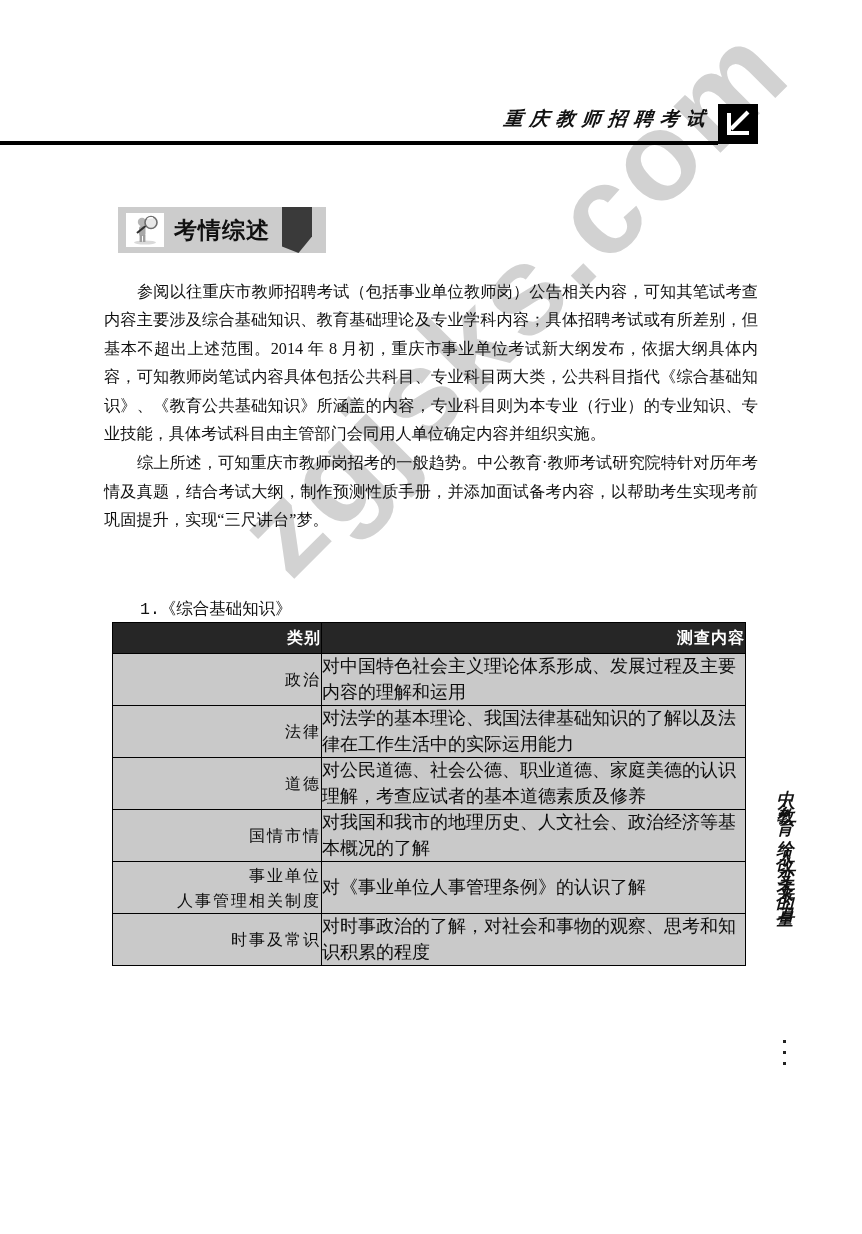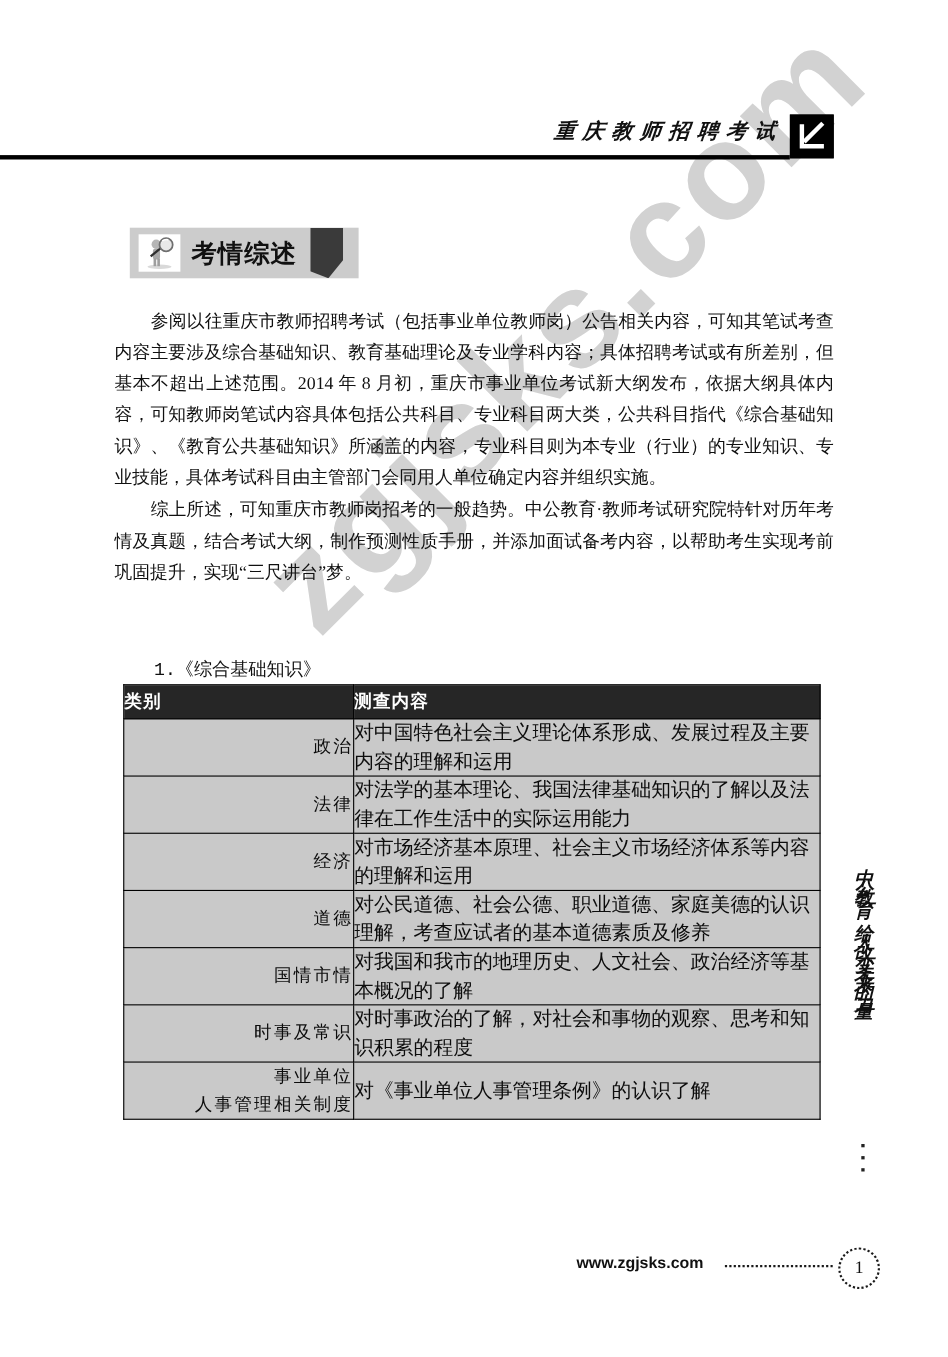--- a/index.html
+++ b/index.html
@@ -209,21 +209,21 @@
     border: 1.6px solid #000;
     padding: 0;
   }
   #outline-table thead th {
     background: #262626;
     color: #ffffff;
     font-family: "Liberation Sans", "DejaVu Sans", sans-serif;
     font-size: 16px;
     font-weight: 700;
     height: 30px;
-    text-align: left;
+    text-align: right;
     letter-spacing: 1px;
   }
   #outline-table tbody td {
     background: #c9c9c9;
     font-family: "Liberation Serif", "DejaVu Serif", serif;
     color: #0c0c0c;
   }
   td.cat {
     width: 208px;
     text-align: right;
@@ -381,55 +381,46 @@
     <tbody>
       <tr class="h2">
         <td class="cat">政治</td>
         <td class="desc">对中国特色社会主义理论体系形成、发展过程及主要内容的理解和运用</td>
       </tr>
       <tr class="h2">
         <td class="cat">法律</td>
         <td class="desc">对法学的基本理论、我国法律基础知识的了解以及法律在工作生活中的实际运用能力</td>
       </tr>
       <tr class="h2">
-        <td class="cat">经济</td>
-        <td class="desc">对市场经济基本原理、社会主义市场经济体系等内容的理解和运用</td>
-      </tr>
-      <tr class="h2">
         <td class="cat">道德</td>
         <td class="desc">对公民道德、社会公德、职业道德、家庭美德的认识理解，考查应试者的基本道德素质及修养</td>
       </tr>
       <tr class="h2">
         <td class="cat">国情市情</td>
         <td class="desc">对我国和我市的地理历史、人文社会、政治经济等基本概况的了解</td>
-      </tr>
-      <tr class="h2">
-        <td class="cat">时事及常识</td>
-        <td class="desc">对时事政治的了解，对社会和事物的观察、思考和知识积累的程度</td>
       </tr>
       <tr class="h2">
         <td class="cat">
             <div>事业单位</div>
             <div>人事管理相关制度</div>
           </td>
         <td class="desc">对《事业单位人事管理条例》的认识了解</td>
       </tr>
+      <tr class="h2">
+        <td class="cat">时事及常识</td>
+        <td class="desc">对时事政治的了解，对社会和事物的观察、思考和知识积累的程度</td>
+      </tr>
     </tbody>
   </table>
 
   <div id="margin-text">
     <div class="mt-line">中公教育</div>
     <div class="mt-gap"></div>
     <div class="mt-line">给人改变未来的力量</div>
   </div>
   <div id="margin-dots">
     <i></i>
       <i></i>
       <i></i>
   </div>
 
-  <div id="footer">
-    <div id="footer-url">www.zgjsks.com</div>
-    <div id="footer-dots"></div>
-    <div id="footer-page">1</div>
-  </div>
 
 </div>
 
 </body></html>

